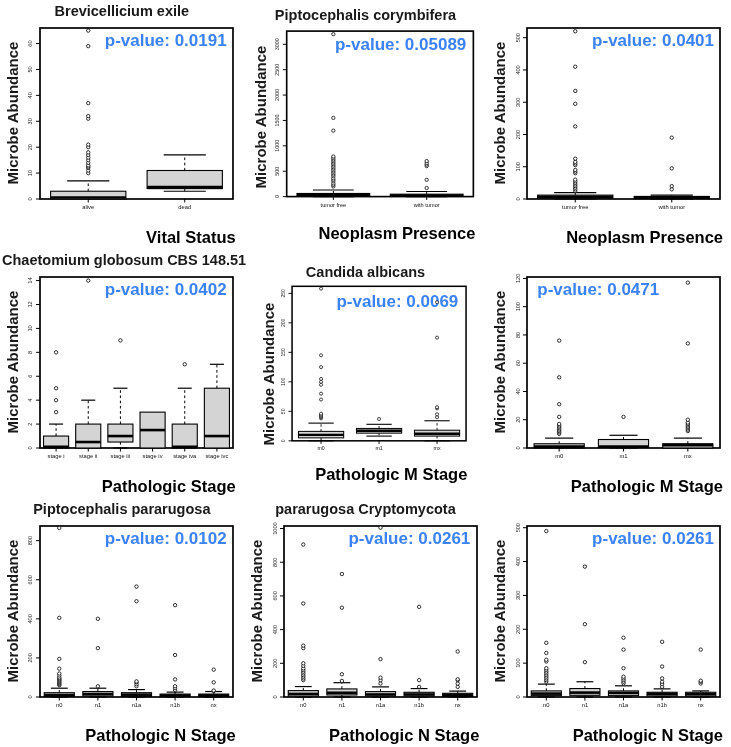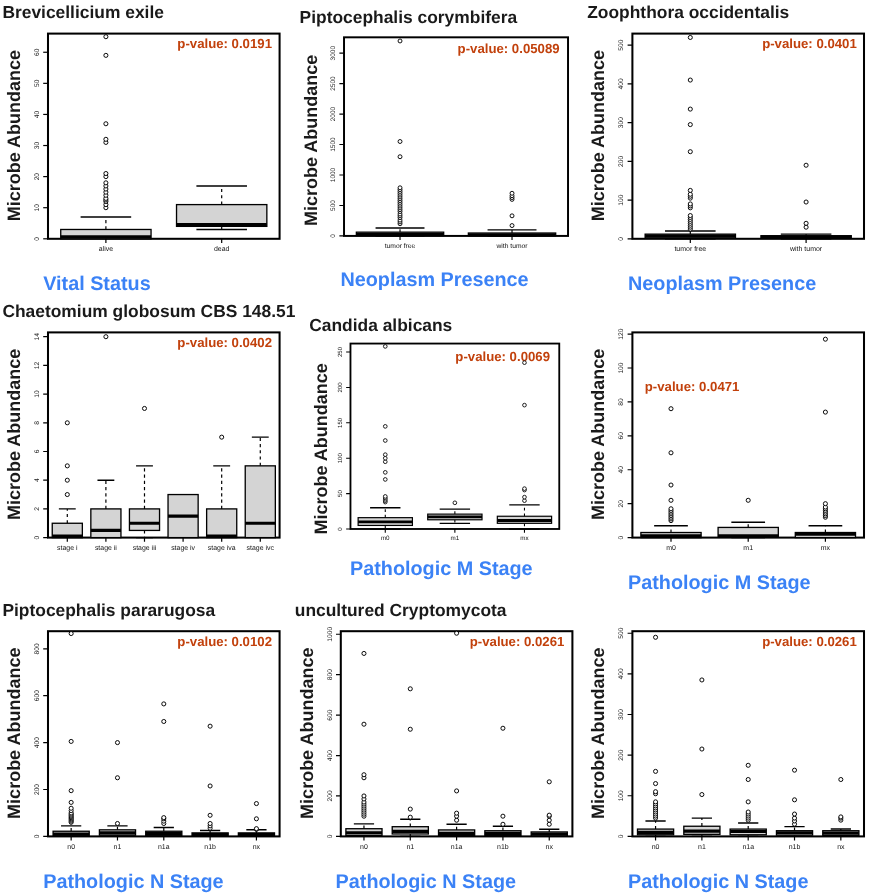--- a/index.html
+++ b/index.html
@@ -12,37 +12,37 @@
   .grid {
     display:grid;
     width:731px; height:747px;
     grid-template-columns:repeat(3, 1fr);
     grid-template-rows:repeat(3, 249px);
     background:#fff;
   }
   .panel { position:relative; background:#fff; }
   .title {
     position:absolute; top:3px; left:2px; right:2px;
-    font-size:14.5px; font-weight:600;
+    text-align:center; font-size:14.5px; font-weight:600;
     white-space:nowrap; color:#1a1a1a;
   }
   .pvalue {
     position:absolute; top:31px; right:17px;
-    font-size:11px; font-weight:600; color:#c2410c;
+    font-size:17px; font-weight:600; color:#3b82f6;
   }
-  .panel.pleft .pvalue { right:auto; left:50px;margin-top:37px; }
+  .panel.pleft .pvalue { right:auto; left:50px; }
   .ylab {
     position:absolute; left:12px; top:113px;
     transform:translate(-50%,-50%) rotate(-90deg);
     font-size:15px; font-weight:600; white-space:nowrap; color:#1a1a1a;
   }
   .xlab {
     position:absolute; bottom:2px; left:36px; right:8px;
-    text-align:left; font-size:16.5px; font-weight:600;
-    white-space:nowrap; color:#3b82f6;
+    text-align:right; font-size:16.5px; font-weight:600;
+    white-space:nowrap; color:#000000;
   }
   svg.plot { position:absolute; left:0; top:0; width:100%; height:100%; }
 </style>
 </head>
 <body>
 
 <div class="grid">
 
   <figure class="panel" style="margin:0">
     <div class="title">Brevicellicium exile</div>
@@ -162,21 +162,20 @@
         <circle cx="184.75" cy="167.5276073619632" r="1.7" fill="#fff" stroke="#000000" stroke-width="0.8"></circle>
         <circle cx="184.75" cy="165.95398773006136" r="1.7" fill="#fff" stroke="#000000" stroke-width="0.8"></circle>
         <circle cx="184.75" cy="164.38036809815952" r="1.7" fill="#fff" stroke="#000000" stroke-width="0.8"></circle>
         <circle cx="184.75" cy="162.28220858895705" r="1.7" fill="#fff" stroke="#000000" stroke-width="0.8"></circle>
         <line x1="184.75" y1="199" x2="184.75" y2="202.5" stroke="#000000" stroke-width="1"></line>
         <text x="184.75" y="209.5" text-anchor="middle" font-size="5.8" font-family="&quot;Liberation Sans&quot;, sans-serif" fill="#111">with tumor</text>
       </svg>
   </figure>
 
   <figure class="panel" style="margin:0">
-    <div class="title">Zoophthora occidentalis</div>
     <div class="pvalue">p-value: 0.0401</div>
     <div class="ylab">Microbe Abundance</div>
     <div class="xlab">Neoplasm Presence</div>
     <svg class="plot" viewBox="0 0 243.67 249" preserveAspectRatio="none">
         <rect x="40" y="28" width="193" height="171" fill="none" stroke="#000000" stroke-width="1.7"></rect>
         <line x1="36" y1="199" x2="40" y2="199" stroke="#000000" stroke-width="1"></line>
         <text transform="translate(32.5,199) rotate(-90)" text-anchor="middle" font-size="5.6" font-family="&quot;Liberation Sans&quot;, sans-serif" fill="#222">0</text>
         <line x1="36" y1="166.73584905660377" x2="40" y2="166.73584905660377" stroke="#000000" stroke-width="1"></line>
         <text transform="translate(32.5,166.73584905660377) rotate(-90)" text-anchor="middle" font-size="5.6" font-family="&quot;Liberation Sans&quot;, sans-serif" fill="#222">100</text>
         <line x1="36" y1="134.47169811320754" x2="40" y2="134.47169811320754" stroke="#000000" stroke-width="1"></line>
@@ -227,20 +226,21 @@
         <circle cx="184.75" cy="137.69811320754718" r="1.7" fill="#fff" stroke="#000000" stroke-width="0.8"></circle>
         <line x1="184.75" y1="199" x2="184.75" y2="202.5" stroke="#000000" stroke-width="1"></line>
         <text x="184.75" y="209.5" text-anchor="middle" font-size="5.8" font-family="&quot;Liberation Sans&quot;, sans-serif" fill="#111">with tumor</text>
       </svg>
   </figure>
 
   <figure class="panel" style="margin:0">
     <div class="title">Chaetomium globosum CBS 148.51</div>
     <div class="pvalue">p-value: 0.0402</div>
     <div class="ylab">Microbe Abundance</div>
+    <div class="xlab">Pathologic Stage</div>
     <svg class="plot" viewBox="0 0 243.67 249" preserveAspectRatio="none">
         <rect x="40" y="28" width="193" height="171" fill="none" stroke="#000000" stroke-width="1.7"></rect>
         <line x1="36" y1="199" x2="40" y2="199" stroke="#000000" stroke-width="1"></line>
         <text transform="translate(32.5,199) rotate(-90)" text-anchor="middle" font-size="5.6" font-family="&quot;Liberation Sans&quot;, sans-serif" fill="#222">0</text>
         <line x1="36" y1="175.08391608391608" x2="40" y2="175.08391608391608" stroke="#000000" stroke-width="1"></line>
         <text transform="translate(32.5,175.08391608391608) rotate(-90)" text-anchor="middle" font-size="5.6" font-family="&quot;Liberation Sans&quot;, sans-serif" fill="#222">2</text>
         <line x1="36" y1="151.16783216783216" x2="40" y2="151.16783216783216" stroke="#000000" stroke-width="1"></line>
         <text transform="translate(32.5,151.16783216783216) rotate(-90)" text-anchor="middle" font-size="5.6" font-family="&quot;Liberation Sans&quot;, sans-serif" fill="#222">4</text>
         <line x1="36" y1="127.25174825174825" x2="40" y2="127.25174825174825" stroke="#000000" stroke-width="1"></line>
         <text transform="translate(32.5,127.25174825174825) rotate(-90)" text-anchor="middle" font-size="5.6" font-family="&quot;Liberation Sans&quot;, sans-serif" fill="#222">6</text>
@@ -518,21 +518,21 @@
         <circle cx="213.70000000000002" cy="193.13714285714286" r="1.7" fill="#fff" stroke="#000000" stroke-width="0.8"></circle>
         <circle cx="213.70000000000002" cy="192.55085714285715" r="1.7" fill="#fff" stroke="#000000" stroke-width="0.8"></circle>
         <circle cx="213.70000000000002" cy="184.34285714285716" r="1.7" fill="#fff" stroke="#000000" stroke-width="0.8"></circle>
         <circle cx="213.70000000000002" cy="171.64" r="1.7" fill="#fff" stroke="#000000" stroke-width="0.8"></circle>
         <line x1="213.70000000000002" y1="199" x2="213.70000000000002" y2="202.5" stroke="#000000" stroke-width="1"></line>
         <text x="213.70000000000002" y="209.5" text-anchor="middle" font-size="5.8" font-family="&quot;Liberation Sans&quot;, sans-serif" fill="#111">nx</text>
       </svg>
   </figure>
 
   <figure class="panel" style="margin:0">
-    <div class="title">uncultured Cryptomycota</div>
+    <div class="title">pararugosa Cryptomycota</div>
     <div class="pvalue">p-value: 0.0261</div>
     <div class="ylab">Microbe Abundance</div>
     <div class="xlab">Pathologic N Stage</div>
     <svg class="plot" viewBox="0 0 243.67 249" preserveAspectRatio="none">
         <rect x="40" y="28" width="193" height="171" fill="none" stroke="#000000" stroke-width="1.7"></rect>
         <line x1="36" y1="199" x2="40" y2="199" stroke="#000000" stroke-width="1"></line>
         <text transform="translate(32.5,199) rotate(-90)" text-anchor="middle" font-size="5.6" font-family="&quot;Liberation Sans&quot;, sans-serif" fill="#222">0</text>
         <line x1="36" y1="165.30541871921181" x2="40" y2="165.30541871921181" stroke="#000000" stroke-width="1"></line>
         <text transform="translate(32.5,165.30541871921181) rotate(-90)" text-anchor="middle" font-size="5.6" font-family="&quot;Liberation Sans&quot;, sans-serif" fill="#222">200</text>
         <line x1="36" y1="131.61083743842363" x2="40" y2="131.61083743842363" stroke="#000000" stroke-width="1"></line>

